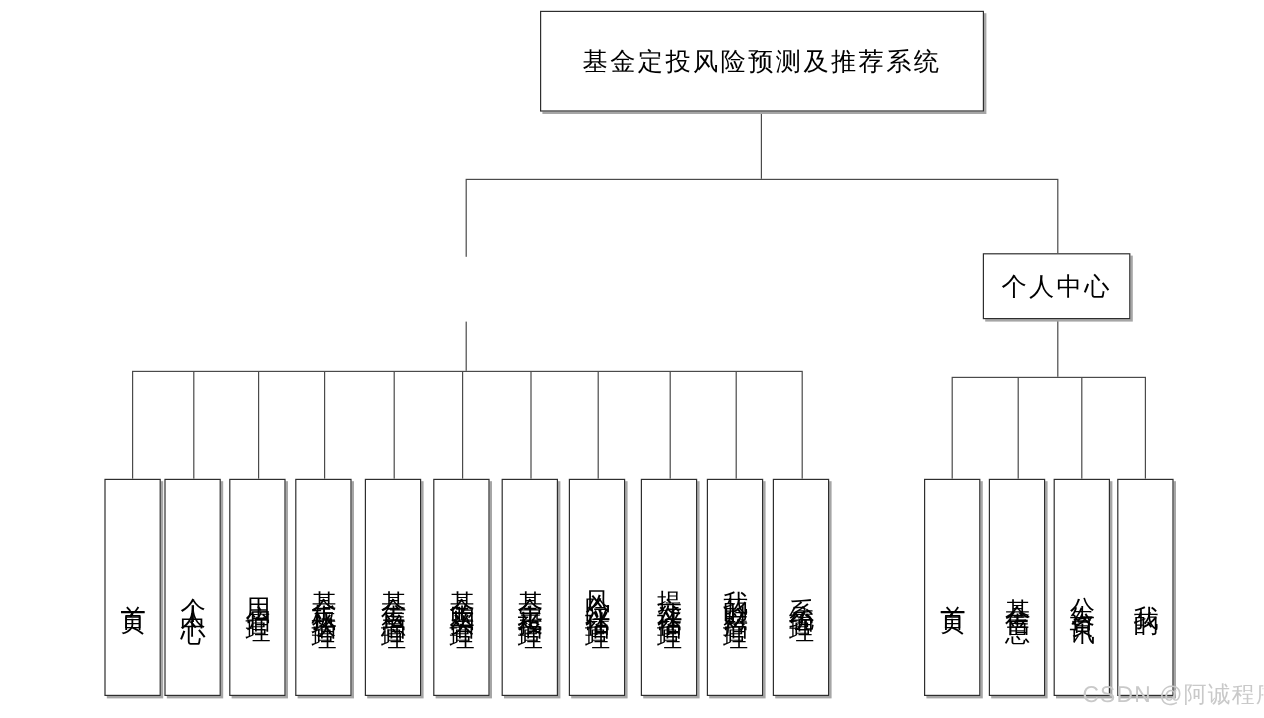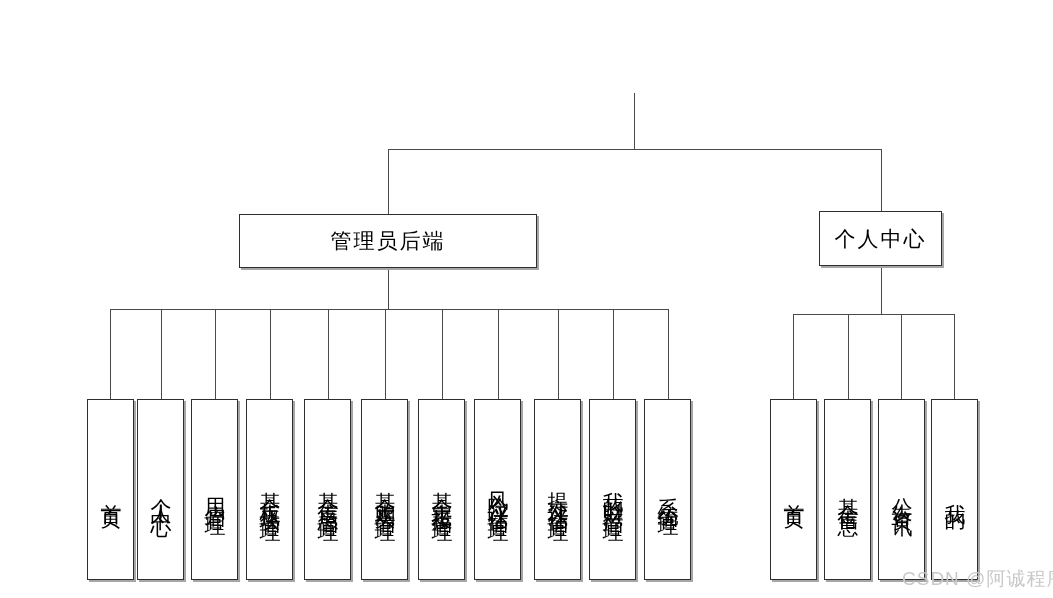--- a/index.html
+++ b/index.html
@@ -82,24 +82,24 @@
   <div class="line v" style="left:613px; top:310px; height:89px;"></div>
   <div class="line v" style="left:668px; top:310px; height:89px;"></div>
 
   <div class="line v" style="left:881px; top:266px; height:48px;"></div>
   <div class="line h" style="left:793px; top:314px; width:162px;"></div>
   <div class="line v" style="left:793px; top:315px; height:84px;"></div>
   <div class="line v" style="left:848px; top:315px; height:84px;"></div>
   <div class="line v" style="left:901px; top:315px; height:84px;"></div>
   <div class="line v" style="left:954px; top:315px; height:84px;"></div>
 
+  <div class="node h-label root-box">
+    <span>基金定投风险预测及推荐系统</span>
+  </div>
 
-  <div class="node h-label admin-box">
-    <span>管理员后端</span>
-  </div>
   <div class="node h-label user-box">
     <span>个人中心</span>
   </div>
 
   <div class="node leaf" style="left:87px">
       <span class="vtext">首页</span>
     </div>
   <div class="node leaf" style="left:137px">
       <span class="vtext">个人中心</span>
     </div>

